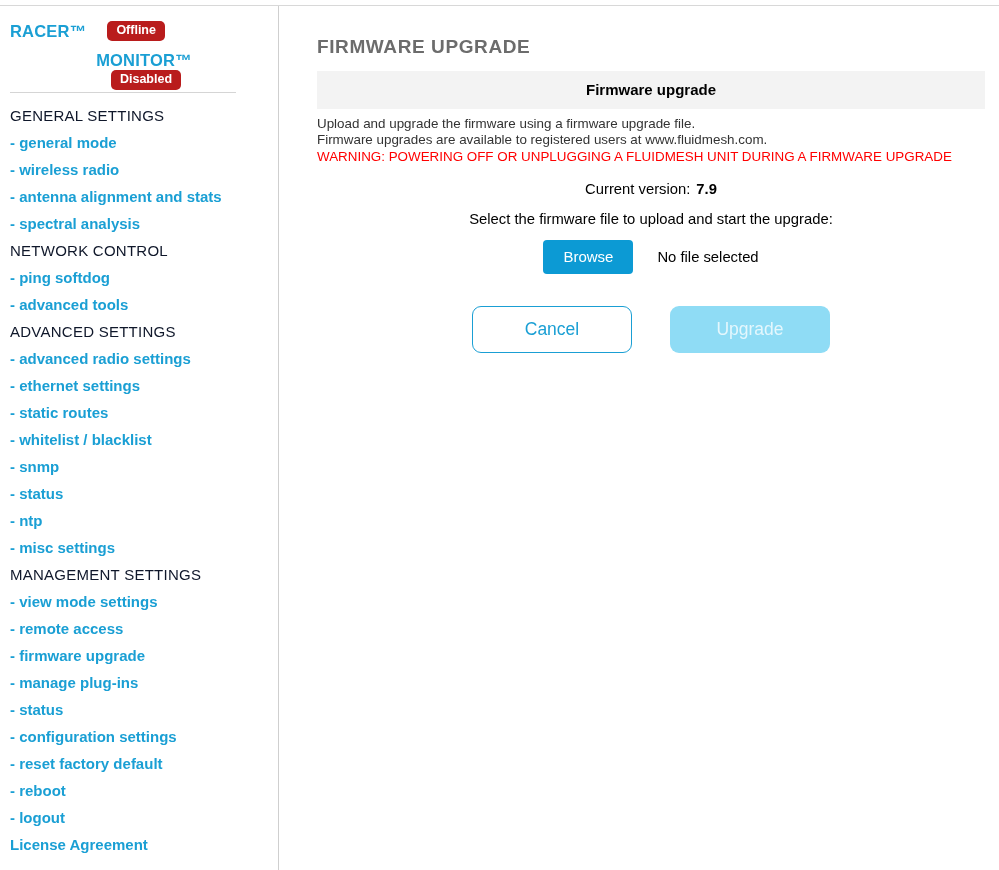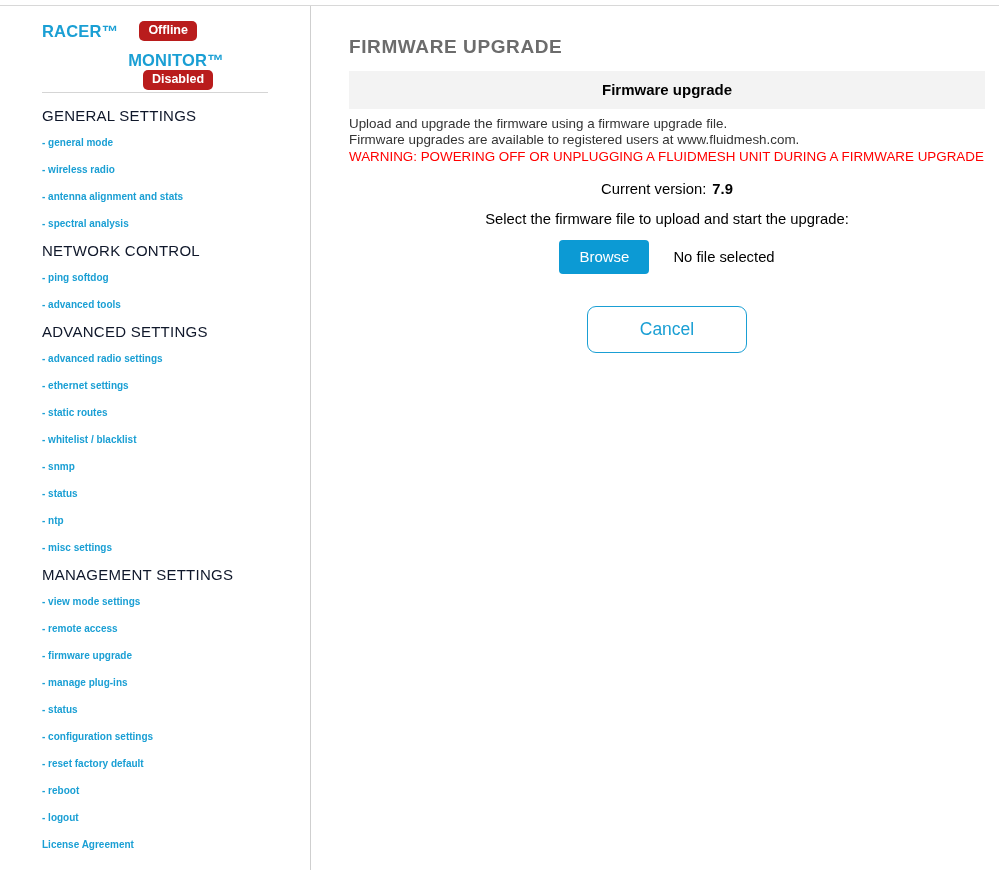--- a/index.html
+++ b/index.html
@@ -33,21 +33,20 @@
   }
 
   
   #sidebar {
     width: 279px;
     box-sizing: border-box;
     border-right: 1px solid #cfcfcf;
     padding: 0;
     position: relative;
     flex: 0 0 279px;
-    margin-left: 32px;
   }
   .brand-row {
     display: flex;
     align-items: center;
     padding-left: 10px;
     height: 28px;
   }
   #brand-racer-row { margin-top: 11px; }
   #brand-monitor-row { margin-top: 6px; flex-direction: column; }
   .brand-name {
@@ -87,21 +86,21 @@
     letter-spacing: 0.25px;
     padding: 0 0 0 10px;
     margin: 0;
     height: 27px;
     line-height: 27px;
     white-space: nowrap;
   }
   .nav-link {
     display: block;
     color: #1a9fd4;
-    font-size: 10px;
+    font-size: 15px;
     font-weight: bold;
     text-decoration: none;
     padding: 0 0 0 10px;
     height: 27px;
     line-height: 27px;
     white-space: nowrap;
     cursor: pointer;
   }
   .nav-link.plain {
     padding-left: 10px;
@@ -302,18 +301,19 @@
 
       <p id="select-instruction">Select the firmware file to upload and start the upgrade:</p>
 
       <div id="file-row">
         <button id="browse-button" class="">Browse</button>
         <span id="file-status">No file selected</span>
       </div>
 
       <div id="action-row">
         <button class="action-button" id="cancel-button">Cancel</button>
+        <button class="action-button" id="upgrade-button">Upgrade</button>
       </div>
 
     </div>
   </div>
 
 </div>
 
 </body></html>

